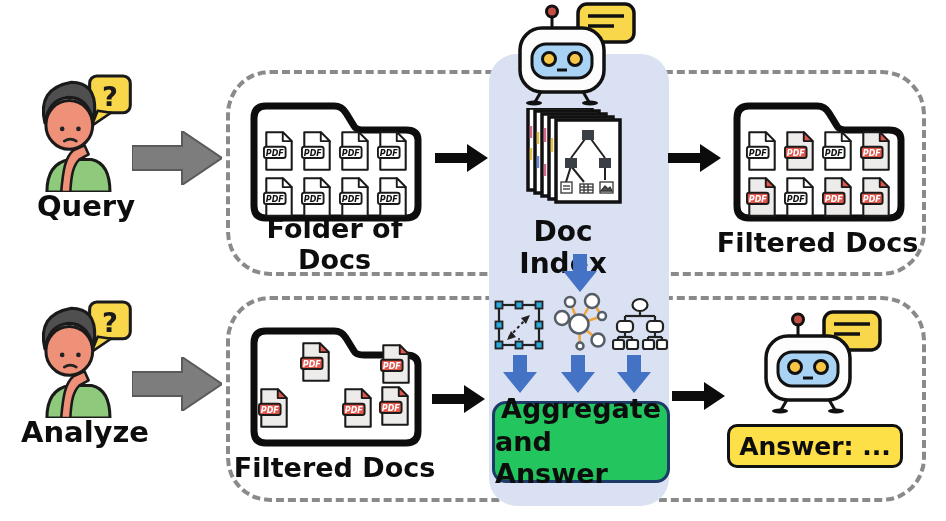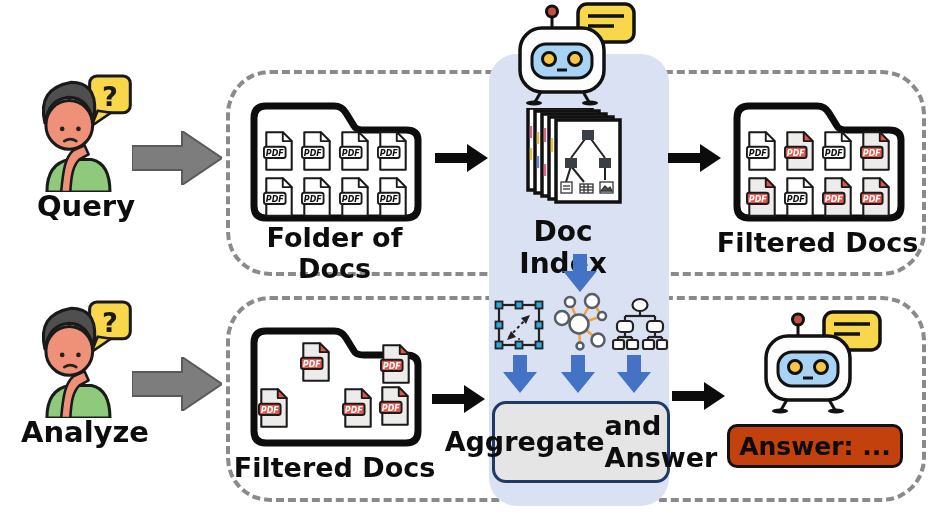--- a/index.html
+++ b/index.html
@@ -18,25 +18,25 @@
   .lbl-big{font-size:29px;}
   .lbl-folder{font-size:27px;}
   .lbl-index{font-size:28px;}
   .folder{position:absolute;width:185px;height:135px;z-index:3;}
   .folder > svg.folder-shape{position:absolute;left:0;top:0;}
   .pdf-layer-grid{position:absolute;left:21px;top:40px;width:152px;display:grid;
                   grid-template-columns:repeat(4,32px);gap:4px 6px;}
   .pdf-layer-scatter{position:absolute;left:0;top:0;width:185px;height:135px;}
   .pdf-icon{width:32px;height:42px;font-style:italic;}
   .aggregate-box{position:absolute;left:492px;top:401px;width:178px;height:82px;z-index:3;
-                 background:#e5e5e5;border:3.5px solid #1e3a66;border-radius:14px;
-                 box-sizing:border-box;display:flex;align-items:center;
+                 background:#22c55e;border:3.5px solid #1e3a66;border-radius:14px;
+                 box-sizing:border-box;display:flex;flex-direction:column;align-items:center;
                  justify-content:center;font-size:27px;font-weight:600;line-height:1.2;}
   .answer-box{position:absolute;left:727px;top:424px;width:176px;height:44px;z-index:3;
-              background:#c2410c;border:3.5px solid #111;border-radius:10px;box-sizing:border-box;
+              background:#fde047;border:3.5px solid #111;border-radius:10px;box-sizing:border-box;
               display:flex;align-items:center;justify-content:center;font-size:25px;font-weight:600;}
 </style>
 </head>
 <body>
 
 <div class="canvas">
 
   <div class="stage-box box-top"></div>
   <div class="stage-box box-bottom"></div>
 
@@ -108,21 +108,21 @@
             <text x="12.5" y="27" font-size="8.5" font-weight="bold" fill="#111111" text-anchor="middle" font-family="DejaVu Sans, sans-serif">PDF</text>
           </svg></div>
         <div class="pdf-icon"><svg width="32" height="42" viewBox="0 0 34 44">
             <path d="M3.5 2 H21 L30.5 11.5 V42 H3.5 Z" fill="#ffffff" stroke="#1a1a1a" stroke-width="2.2" stroke-linejoin="round"></path>
             <path d="M21 2 L30.5 11.5 H21 Z" fill="#ffffff" stroke="#1a1a1a" stroke-width="2" stroke-linejoin="round"></path>
             <rect x="1" y="17.5" width="23" height="12" rx="2.5" fill="#ffffff" stroke="#1a1a1a" stroke-width="2"></rect>
             <text x="12.5" y="27" font-size="8.5" font-weight="bold" fill="#111111" text-anchor="middle" font-family="DejaVu Sans, sans-serif">PDF</text>
           </svg></div>
       </div>
   </div>
-  <div class="lbl lbl-folder" style="left:227px;top:222px;width:215px">Folder of Docs</div>
+  <div class="lbl lbl-folder" style="left:227px;top:213px;width:215px">Folder of Docs</div>
 
   <svg class="abs z3" style="left:435px;top:143px" width="54" height="30" viewBox="0 0 54 30">
     <polygon points="0,10 32,10 32,1 53,15 32,29 32,20 0,20" fill="#0c0c0c"></polygon>
   </svg>
 
   <svg class="abs z3" style="left:512px;top:2px" width="130" height="104" viewBox="0 0 130 104">
     <line x1="40" y1="26" x2="40" y2="13" stroke="#111" stroke-width="3"></line>
     <circle cx="40" cy="9.5" r="5.5" fill="#c34f44" stroke="#111" stroke-width="3"></circle>
     <rect x="66" y="2" width="56" height="38" rx="9" fill="#f8d74a" stroke="#111" stroke-width="3.5"></rect>
     <line x1="76" y1="14" x2="112" y2="14" stroke="#111" stroke-width="3.5"></line>

